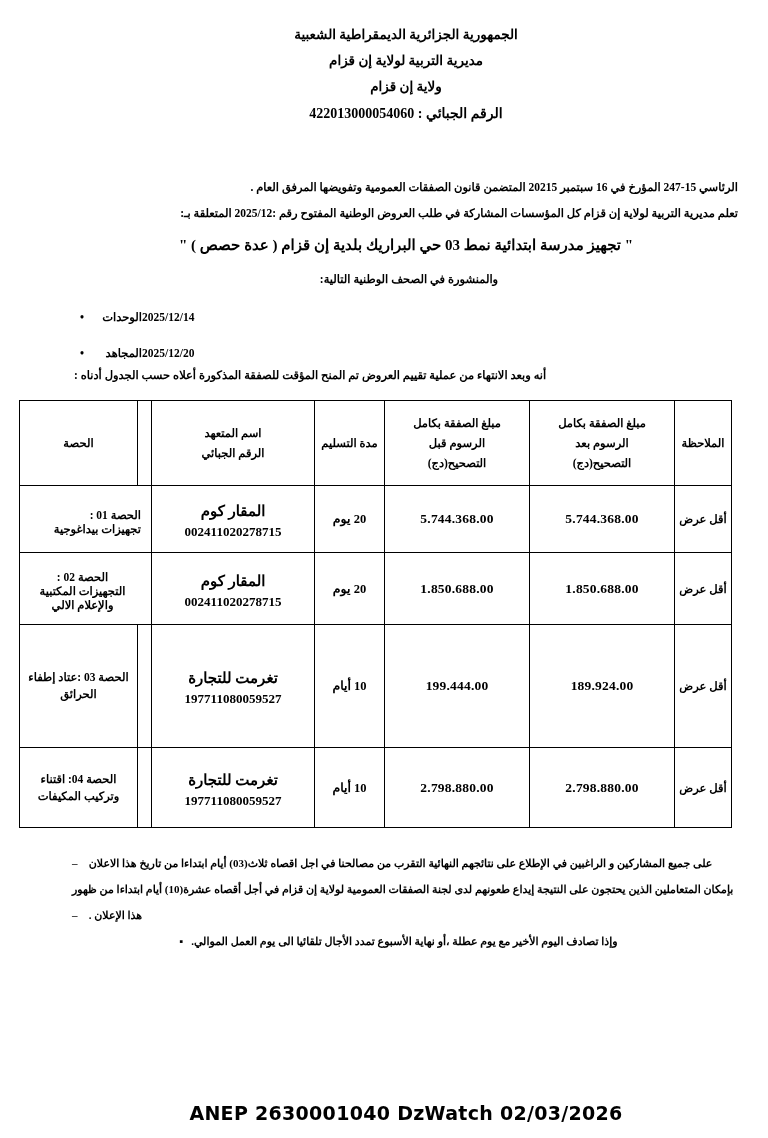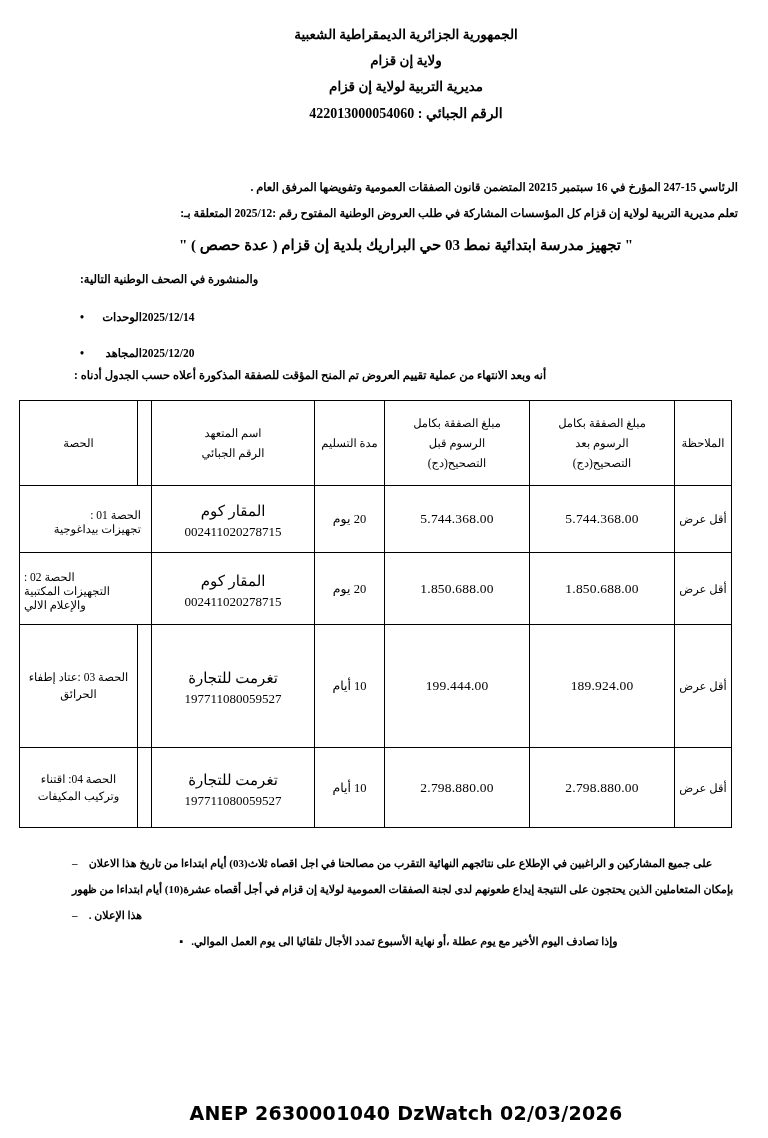--- a/index.html
+++ b/index.html
@@ -88,21 +88,21 @@
     font-size: 15px;
     font-weight: bold;
     line-height: 30px;
     text-align: center;
     margin-top: 4px;
     direction: rtl;
   }
   .pub-intro {
     font-size: 11.5px;
     font-weight: bold;
-    text-align: left;
+    text-align: center;
     direction: rtl;
     line-height: 22px;
     margin-top: 8px;
     padding-left: 6px;
   }
   .pub-list {
     list-style: none;
     margin: 2px 0 0 0;
     padding: 0;
     direction: rtl;
@@ -155,21 +155,21 @@
     width: 100%;
     border-collapse: collapse;
     direction: rtl;
     table-layout: fixed;
   }
   table.main td, table.main th {
     border: 1px solid #000;
     vertical-align: middle;
     padding: 2px 4px;
     font-size: 11.5px;
-    font-weight: normal;
+    font-weight: bold;
     text-align: center;
   }
   table.main thead th {
     height: 80px;
     line-height: 20px;
     font-size: 11.5px;
   }
   .col-lot      { width: 118px; }
   .col-pad      { width: 14px; }
   .col-name     { width: 163px; }
@@ -247,22 +247,22 @@
     letter-spacing: 0.3px;
   }
 </style>
 </head>
 <body>
 
 <div class="page">
 
   <div class="header-block">
     <div class="header-line">الجمهورية الجزائرية الديمقراطية الشعبية</div>
+    <div class="header-line">مديرية التربية لولاية إن قزام</div>
     <div class="header-line">ولاية إن قزام</div>
-    <div class="header-line">مديرية التربية لولاية إن قزام</div>
     <div class="header-tax">
       <span>الرقم الجبائي :</span>
       <span class="num">422013000054060</span>
     </div>
   </div>
 
 
   <div class="intro">
     <div class="p-line right">الرئاسي 15-247 المؤرخ في 16 سبتمبر 20215 المتضمن قانون الصفقات العمومية وتفويضها المرفق العام .</div>
     <div class="p-line right">تعلم مديرية التربية لولاية إن قزام كل المؤسسات المشاركة في طلب العروض الوطنية المفتوح  رقم :2025/12 المتعلقة بـ:</div>
@@ -338,21 +338,21 @@
         <tr class="r2">
           <td>أقل عرض</td>
           <td><span class="amount">1.850.688.00</span></td>
           <td><span class="amount">1.850.688.00</span></td>
           <td><span class="delay">20 يوم</span></td>
           <td>
             <div class="vendor">المقار كوم</div>
             <div class="nif">002411020278715</div>
           </td>
           <td class="pad-cell" colspan="2">
-            <div class="lot-cell" style="border:0;padding:5px 6px 0 0;text-align:left;">
+            <div class="lot-cell" style="border:0;padding:5px 6px 0 0;text-align:center;">
               <div>الحصة 02 :</div>
               <div>التجهيزات المكتبية</div>
               <div>والإعلام الالي</div>
             </div>
           </td>
         </tr>
 
         <tr class="r3">
           <td>أقل عرض</td>
           <td><span class="amount">189.924.00</span></td>

